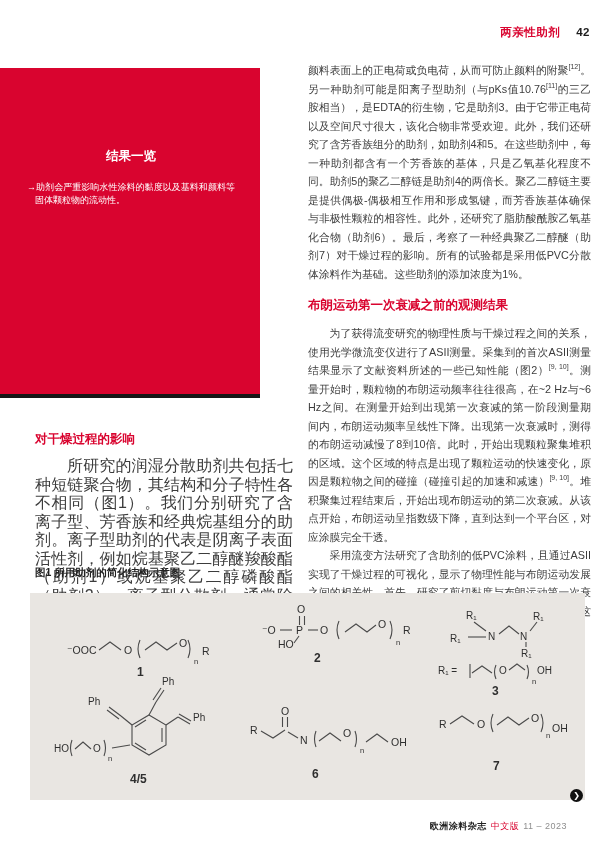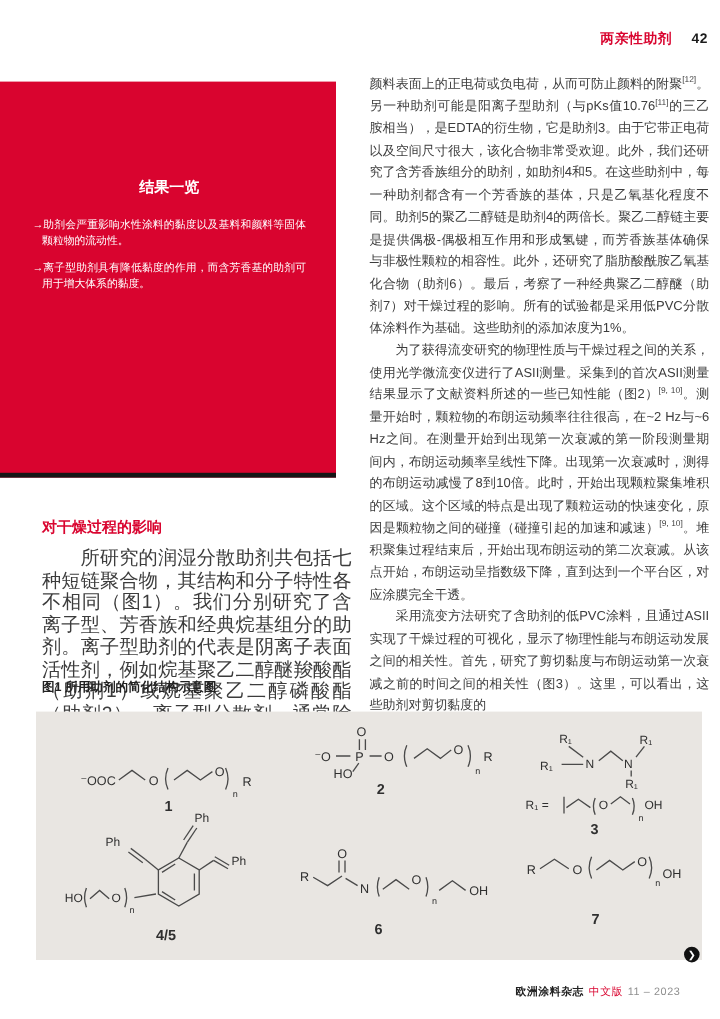--- a/index.html
+++ b/index.html
@@ -16,21 +16,21 @@
   
   .header{
     position:absolute;top:25px;right:10px;font-size:11.5px;font-weight:bold;
     letter-spacing:0.5px;
   }
   .header .sect{color:var(--red);margin-right:16px;}
   .header .pnum{color:#1c1c1c;}
 
   
   .results-box{
-    position:absolute;left:0;top:68px;width:280px;height:330px;
+    position:absolute;left:0;top:68px;width:260px;height:330px;
     background:var(--red);border-bottom:4px solid #161616;
     box-sizing:border-box;padding:80px 25px 0 27px;color:#ffffff;
   }
   .results-title{
     text-align:center;font-size:12.5px;font-weight:bold;margin:0 0 16px 0;
   }
   .results-bullet{
     font-size:9px;line-height:12.5px;margin:0 0 11px 0;text-align:justify;
     padding-left:0.9em;text-indent:-0.9em;
   }
@@ -86,29 +86,29 @@
 
 <div class="page">
 
   <div class="header">
     <span class="sect">两亲性助剂</span><span class="pnum">42</span>
   </div>
 
   <div class="results-box">
     <p class="results-title">结果一览</p>
     <p class="results-bullet">→助剂会严重影响水性涂料的黏度以及基料和颜料等固体颗粒物的流动性。</p>
-    <p class="results-bullet">→离子型助剂具有降低黏度的作用，而含芳香基的助剂可用于增大体系的黏度。</p>
   </div>
 
   <h2 class="section-heading" id="left-heading">对干燥过程的影响</h2>
   <p class="body-text indent" id="left-para">所研究的润湿分散助剂共包括七种短链聚合物，其结构和分子特性各不相同（图1）。我们分别研究了含离子型、芳香族和经典烷基组分的助剂。离子型助剂的代表是阴离子表面活性剂，例如烷基聚乙二醇醚羧酸酯（助剂1）或烷基聚乙二醇磷酸酯（助剂2）。离子型分散剂，通常除了基料外，还具有稳定颜料的性能。在此过程中，它们可以在颜料颗粒周围形成外壳，从而增加</p>
   <div id="figure-caption">图1 所用助剂的简化结构示意图</div>
 
   <div id="right-col">
     <p class="body-text"><span>颜料表面上的正电荷或负电荷，从而可防止颜料的附聚</span><sup class="ref">[12]</sup><span>。另一种助剂可能是阳离子型助剂（与pKs值10.76</span><sup class="ref">[11]</sup><span>的三乙胺相当），是EDTA的衍生物，它是助剂3。由于它带正电荷以及空间尺寸很大，该化合物非常受欢迎。此外，我们还研究了含芳香族组分的助剂，如助剂4和5。在这些助剂中，每一种助剂都含有一个芳香族的基体，只是乙氧基化程度不同。助剂5的聚乙二醇链是助剂4的两倍长。聚乙二醇链主要是提供偶极-偶极相互作用和形成氢键，而芳香族基体确保与非极性颗粒的相容性。此外，还研究了脂肪酸酰胺乙氧基化合物（助剂6）。最后，考察了一种经典聚乙二醇醚（助剂7）对干燥过程的影响。所有的试验都是采用低PVC分散体涂料作为基础。这些助剂的添加浓度为1%。</span></p>
+    <h2 class="section-heading" id="right-heading">布朗运动第一次衰减之前的观测结果</h2>
     <p class="body-text indent"><span>为了获得流变研究的物理性质与干燥过程之间的关系，使用光学微流变仪进行了ASII测量。采集到的首次ASII测量结果显示了文献资料所述的一些已知性能（图2）</span><sup class="ref">[9, 10]</sup><span>。测量开始时，颗粒物的布朗运动频率往往很高，在~2 Hz与~6 Hz之间。在测量开始到出现第一次衰减的第一阶段测量期间内，布朗运动频率呈线性下降。出现第一次衰减时，测得的布朗运动减慢了8到10倍。此时，开始出现颗粒聚集堆积的区域。这个区域的特点是出现了颗粒运动的快速变化，原因是颗粒物之间的碰撞（碰撞引起的加速和减速）</span><sup class="ref">[9, 10]</sup><span>。堆积聚集过程结束后，开始出现布朗运动的第二次衰减。从该点开始，布朗运动呈指数级下降，直到达到一个平台区，对应涂膜完全干透。</span></p>
     <p class="body-text indent">采用流变方法研究了含助剂的低PVC涂料，且通过ASII实现了干燥过程的可视化，显示了物理性能与布朗运动发展之间的相关性。首先，研究了剪切黏度与布朗运动第一次衰减之前的时间之间的相关性（图3）。这里，可以看出，这些助剂对剪切黏度的</p>
   </div>
 
   <div id="figure-box">
 
     <div class="struct" id="s1">
       <svg width="150" height="58" viewBox="0 0 150 58">
         <text x="2" y="34" font-size="10.5">⁻OOC</text>
         <path d="M34,30 L45,22 L56,30"></path>

